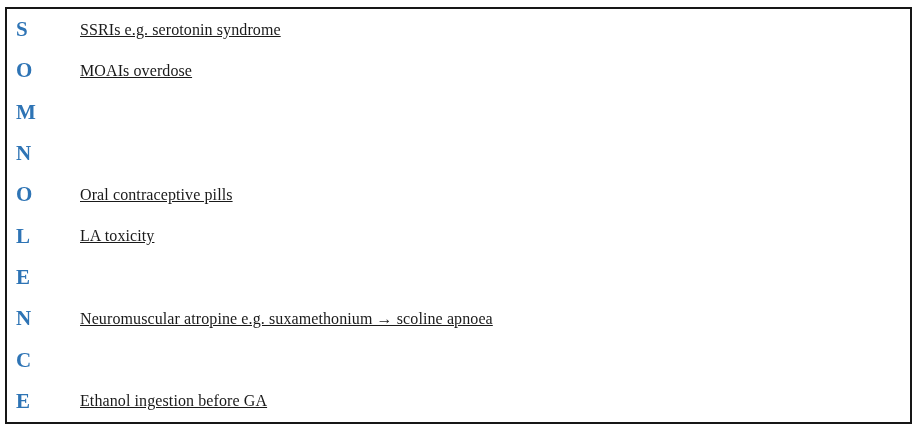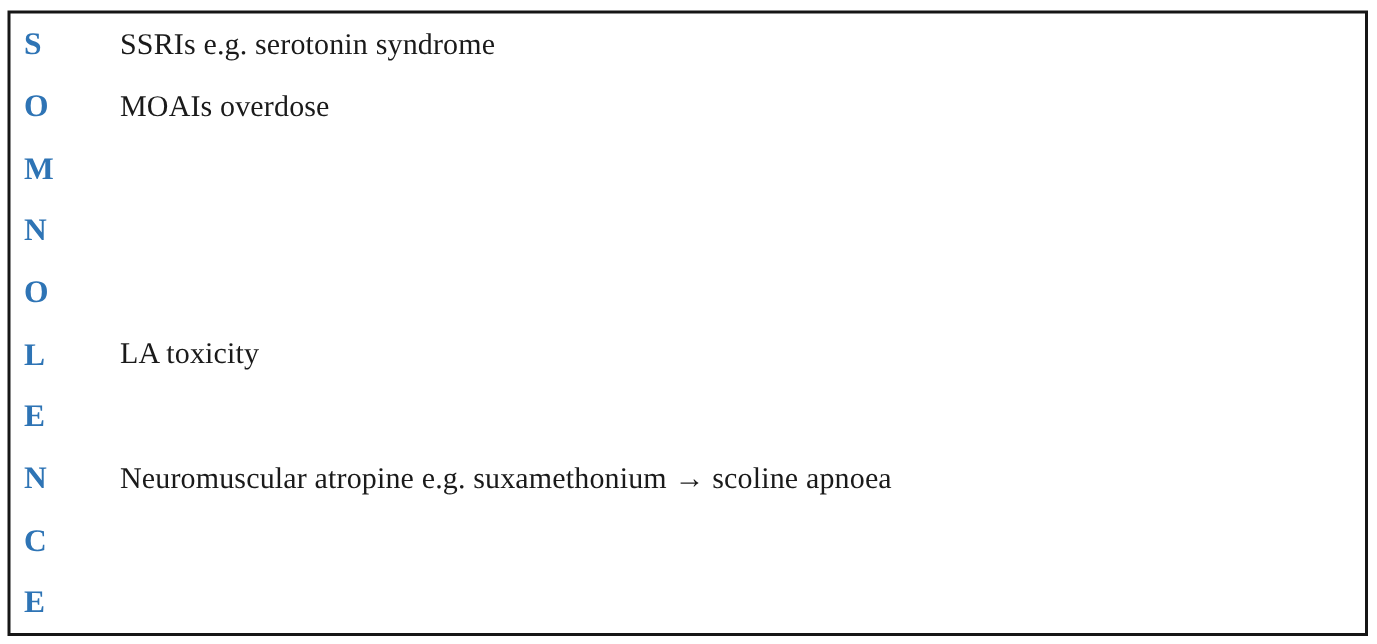--- a/index.html
+++ b/index.html
@@ -32,25 +32,26 @@
     width: 73px;
     padding-left: 9px;
     flex: 0 0 auto;
     font-weight: bold;
     font-size: 21px;
     color: var(--accent);
     line-height: 1;
   }
   .desc-cell {
     flex: 1 1 auto;
-    font-size: 20px;
+    font-size: 16px;
     color: var(--ink);
     line-height: 1;
     letter-spacing: 0.1px;
     white-space: nowrap;
+    text-decoration: underline;
   }
 </style>
 </head>
 <body>
 
 <div class="page">
   <div class="mnemonic-box">
 
     <div class="mnemonic-row">
       <span class="letter-cell">S</span>
@@ -65,20 +66,21 @@
     <div class="mnemonic-row">
       <span class="letter-cell">M</span>
     </div>
 
     <div class="mnemonic-row">
       <span class="letter-cell">N</span>
     </div>
 
     <div class="mnemonic-row">
       <span class="letter-cell">O</span>
+      <span class="desc-cell">Oral contraceptive pills</span>
     </div>
 
     <div class="mnemonic-row">
       <span class="letter-cell">L</span>
       <span class="desc-cell">LA toxicity</span>
     </div>
 
     <div class="mnemonic-row">
       <span class="letter-cell">E</span>
     </div>
@@ -87,16 +89,17 @@
       <span class="letter-cell">N</span>
       <span class="desc-cell">Neuromuscular atropine e.g. suxamethonium → scoline apnoea</span>
     </div>
 
     <div class="mnemonic-row">
       <span class="letter-cell">C</span>
     </div>
 
     <div class="mnemonic-row">
       <span class="letter-cell">E</span>
+      <span class="desc-cell">Ethanol ingestion before GA</span>
     </div>
 
   </div>
 </div>
 
 </body></html>

